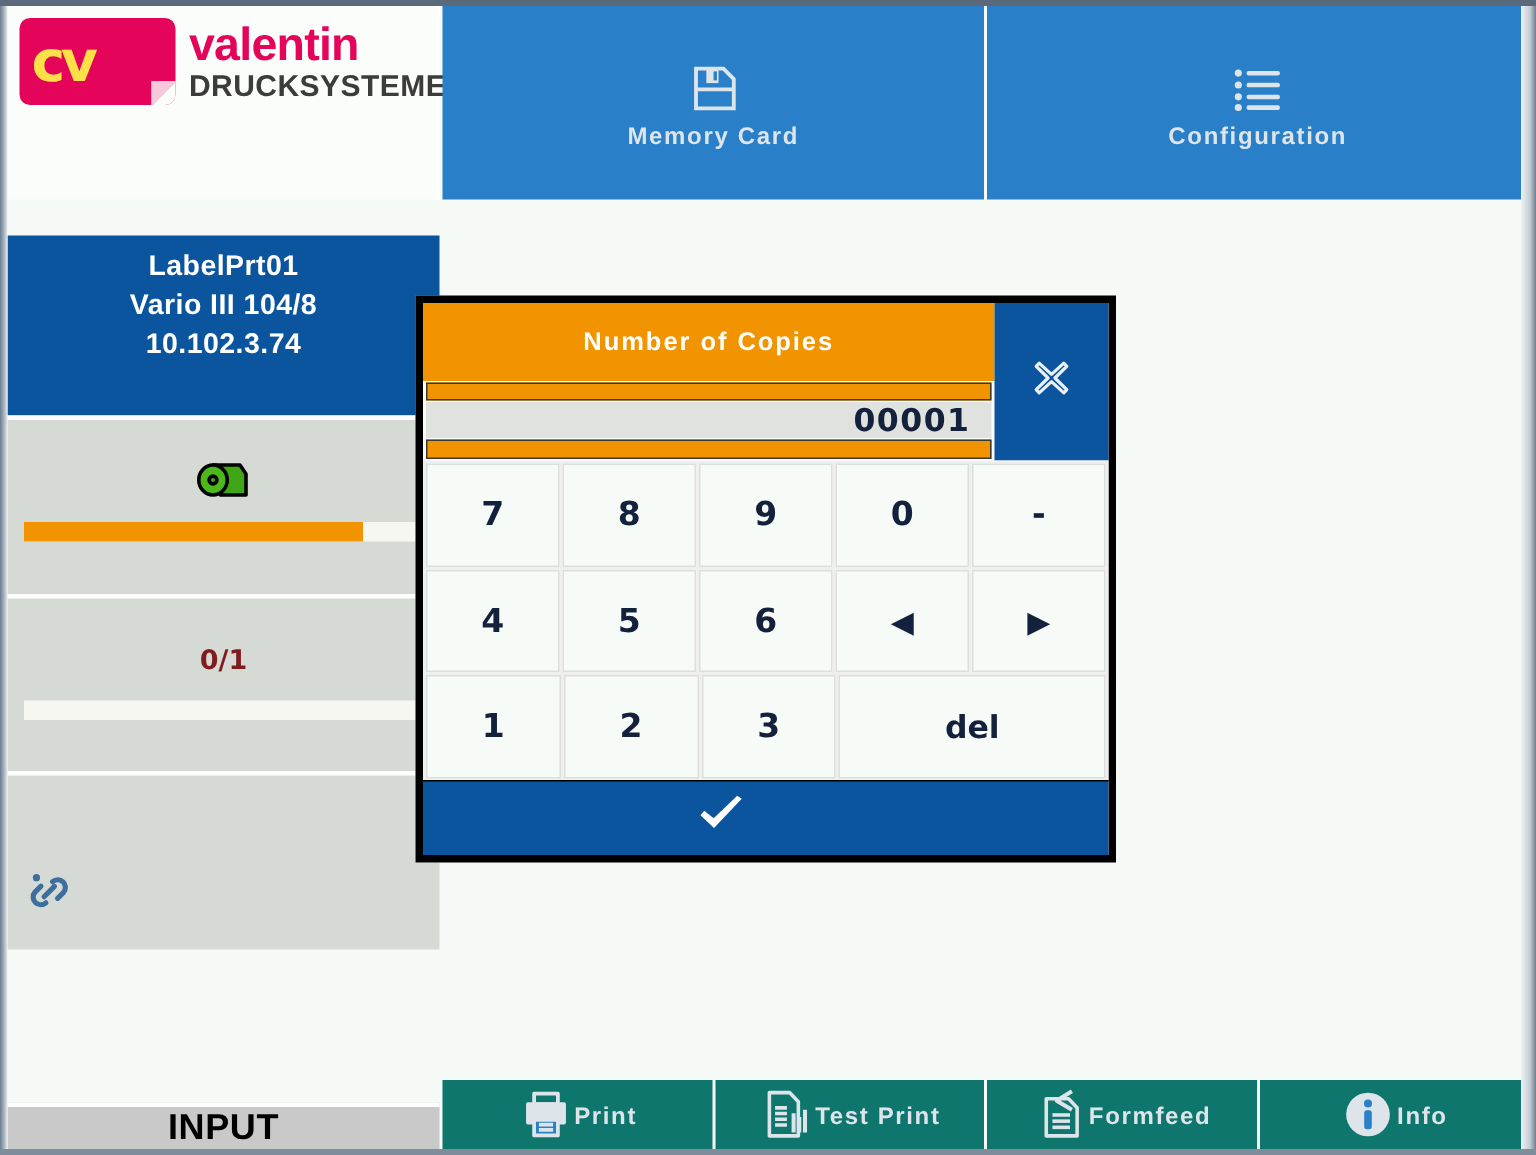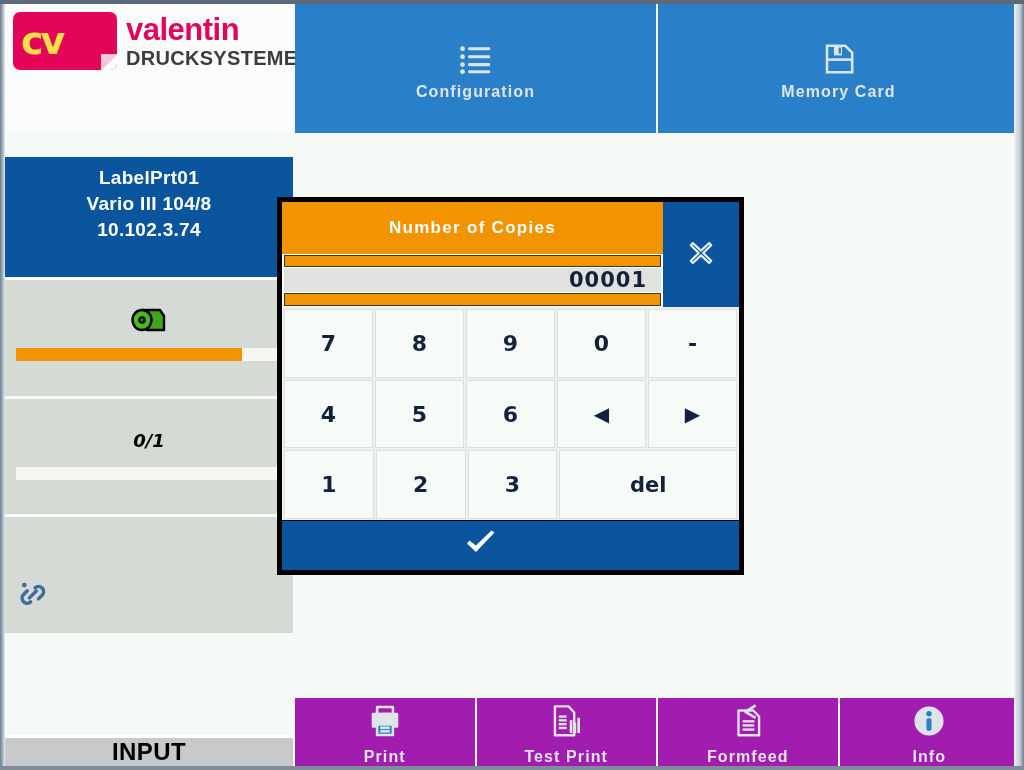--- a/index.html
+++ b/index.html
@@ -133,23 +133,22 @@
   }
   .panel-ribbon { height: 124px; }
   .panel-counter { height: 124px; }
   .panel-link { height: 124px; }
   .panel-center {
     position: absolute; left: 0; right: 0; top: 22px;
     display: flex; align-items: center; justify-content: center;
     height: 40px;
   }
   .panel-counter-text {
-    font-size: 18px; font-weight: 700; color: #000000;
+    font-size: 18px; font-weight: 700; color: #7f1d1d;
     font-family: "DejaVu Sans", sans-serif;
-    font-style: italic;
   }
   .bar-track {
     position: absolute; left: 11px; right: 11px; top: 68px;
     height: 13px; background: #F7F7F2;
   }
   .bar-fill { height: 100%; background: #F29400; }
   .link-ico { position: absolute; left: 10px; top: 60px; }
 
   
   .bottombar {
@@ -163,23 +162,23 @@
     background: #C9C9C9;
     display: flex; align-items: center; justify-content: center;
     border-top: 3px solid #FFFFFF;
     box-sizing: border-box;
   }
   .input-cell span {
     font-size: 24px; font-weight: 800; color: #000000; letter-spacing: 0.4px;
   }
   .botbtn {
     flex: 1;
-    background: #a21caf;
+    background: #0f766e;
     margin-left: 2px;
-    display: flex; flex-direction: column;
+    display: flex; flex-direction: row;
     align-items: center; justify-content: center;
     cursor: pointer;
     box-sizing: border-box;
   }
   .botbtn .bot-ico { height: 46px; display: flex; align-items: center; justify-content: center; }
   .botbtn .bot-lb {
     font-size: 16px; font-weight: 700; letter-spacing: 1.1px;
     color: #DDE5EA; margin-top: 4px;
   }
 
@@ -287,49 +286,49 @@
           <div class="cv">cv</div>
           <div class="fold"></div>
         </div>
         <div class="logo-text">
           <div class="l1">valentin</div>
           <div class="l2">DRUCKSYSTEME</div>
         </div>
       </div>
     </div>
 
+
+    <div class="navbtn">
+      <div class="nav-ico">
+        <svg width="36" height="36" viewBox="0 0 24 24" fill="none" stroke="#DDE5EA" stroke-width="1.7">
+          <path d="M4 3.2h12.2L20.8 7.8V20.8H4Z"></path>
+          <rect x="8.6" y="3.6" width="5.4" height="6" fill="#DDE5EA" stroke="none"></rect>
+          <rect x="11.8" y="4.4" width="1.5" height="4" fill="#2980C8" stroke="none"></rect>
+          <line x1="4.4" y1="12.4" x2="20.4" y2="12.4"></line>
+        </svg>
+      </div>
+      <div class="nav-lb">Memory Card</div>
+    </div>
 
     <div class="navbtn">
       <div class="nav-ico">
         <svg width="38" height="38" viewBox="0 0 24 24">
           <g fill="#DDE5EA">
             <circle cx="3.5" cy="5.5" r="1.5"></circle>
               <rect x="7" y="4.6" width="14" height="1.9" rx="0.8"></rect>
             <circle cx="3.5" cy="10.5" r="1.5"></circle>
               <rect x="7" y="9.6" width="14" height="1.9" rx="0.8"></rect>
             <circle cx="3.5" cy="15.5" r="1.5"></circle>
               <rect x="7" y="14.6" width="14" height="1.9" rx="0.8"></rect>
             <circle cx="3.5" cy="20" r="1.5"></circle>
               <rect x="7" y="19.1" width="14" height="1.9" rx="0.8"></rect>
           </g>
         </svg>
       </div>
       <div class="nav-lb">Configuration</div>
-    </div>
-
-    <div class="navbtn">
-      <div class="nav-ico">
-        <svg width="36" height="36" viewBox="0 0 24 24" fill="none" stroke="#DDE5EA" stroke-width="1.7">
-          <path d="M4 3.2h12.2L20.8 7.8V20.8H4Z"></path>
-          <rect x="8.6" y="3.6" width="5.4" height="6" fill="#DDE5EA" stroke="none"></rect>
-          <rect x="11.8" y="4.4" width="1.5" height="4" fill="#2980C8" stroke="none"></rect>
-          <line x1="4.4" y1="12.4" x2="20.4" y2="12.4"></line>
-        </svg>
-      </div>
-      <div class="nav-lb">Memory Card</div>
     </div>
   </div>
 
   <div class="sidebar">
 
     <div class="printer-info">
       <div class="pname">LabelPrt01</div>
       <div class="pmodel">Vario III 104/8</div>
       <div class="pip">10.102.3.74</div>
     </div>

